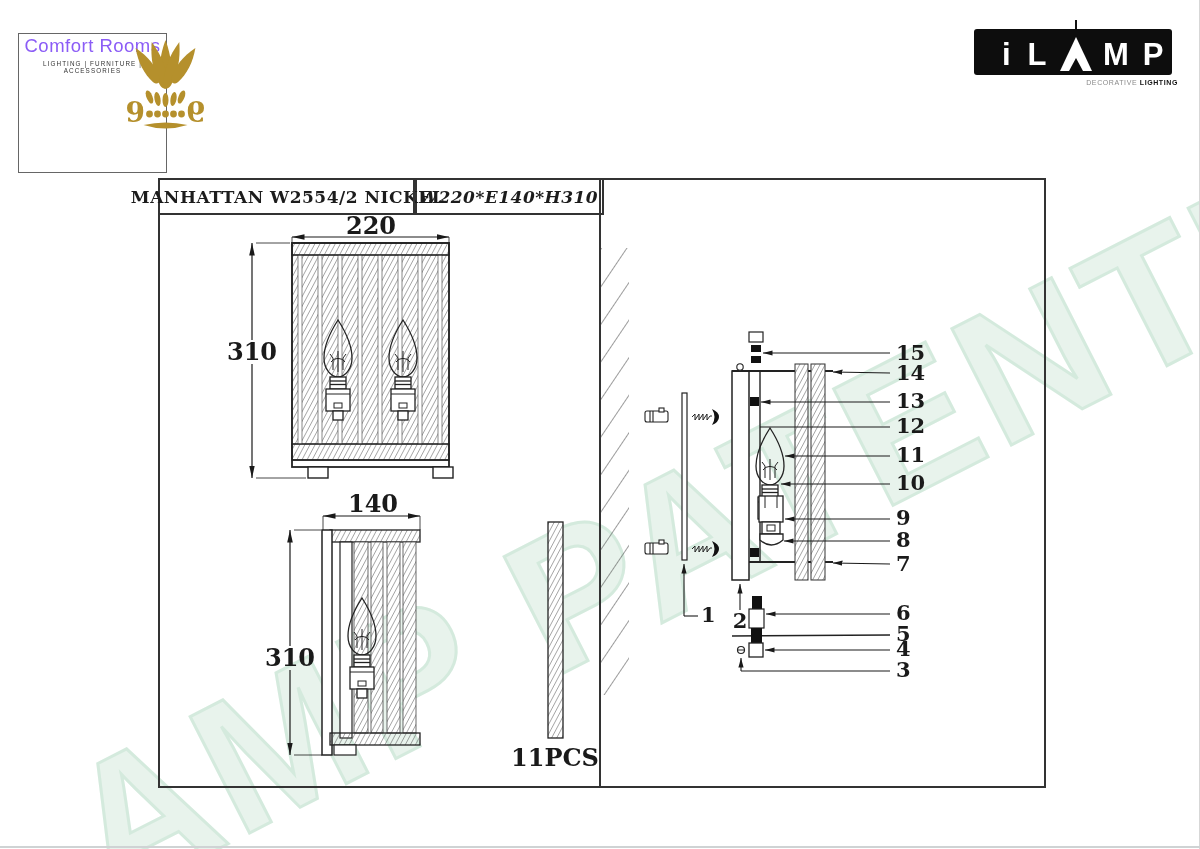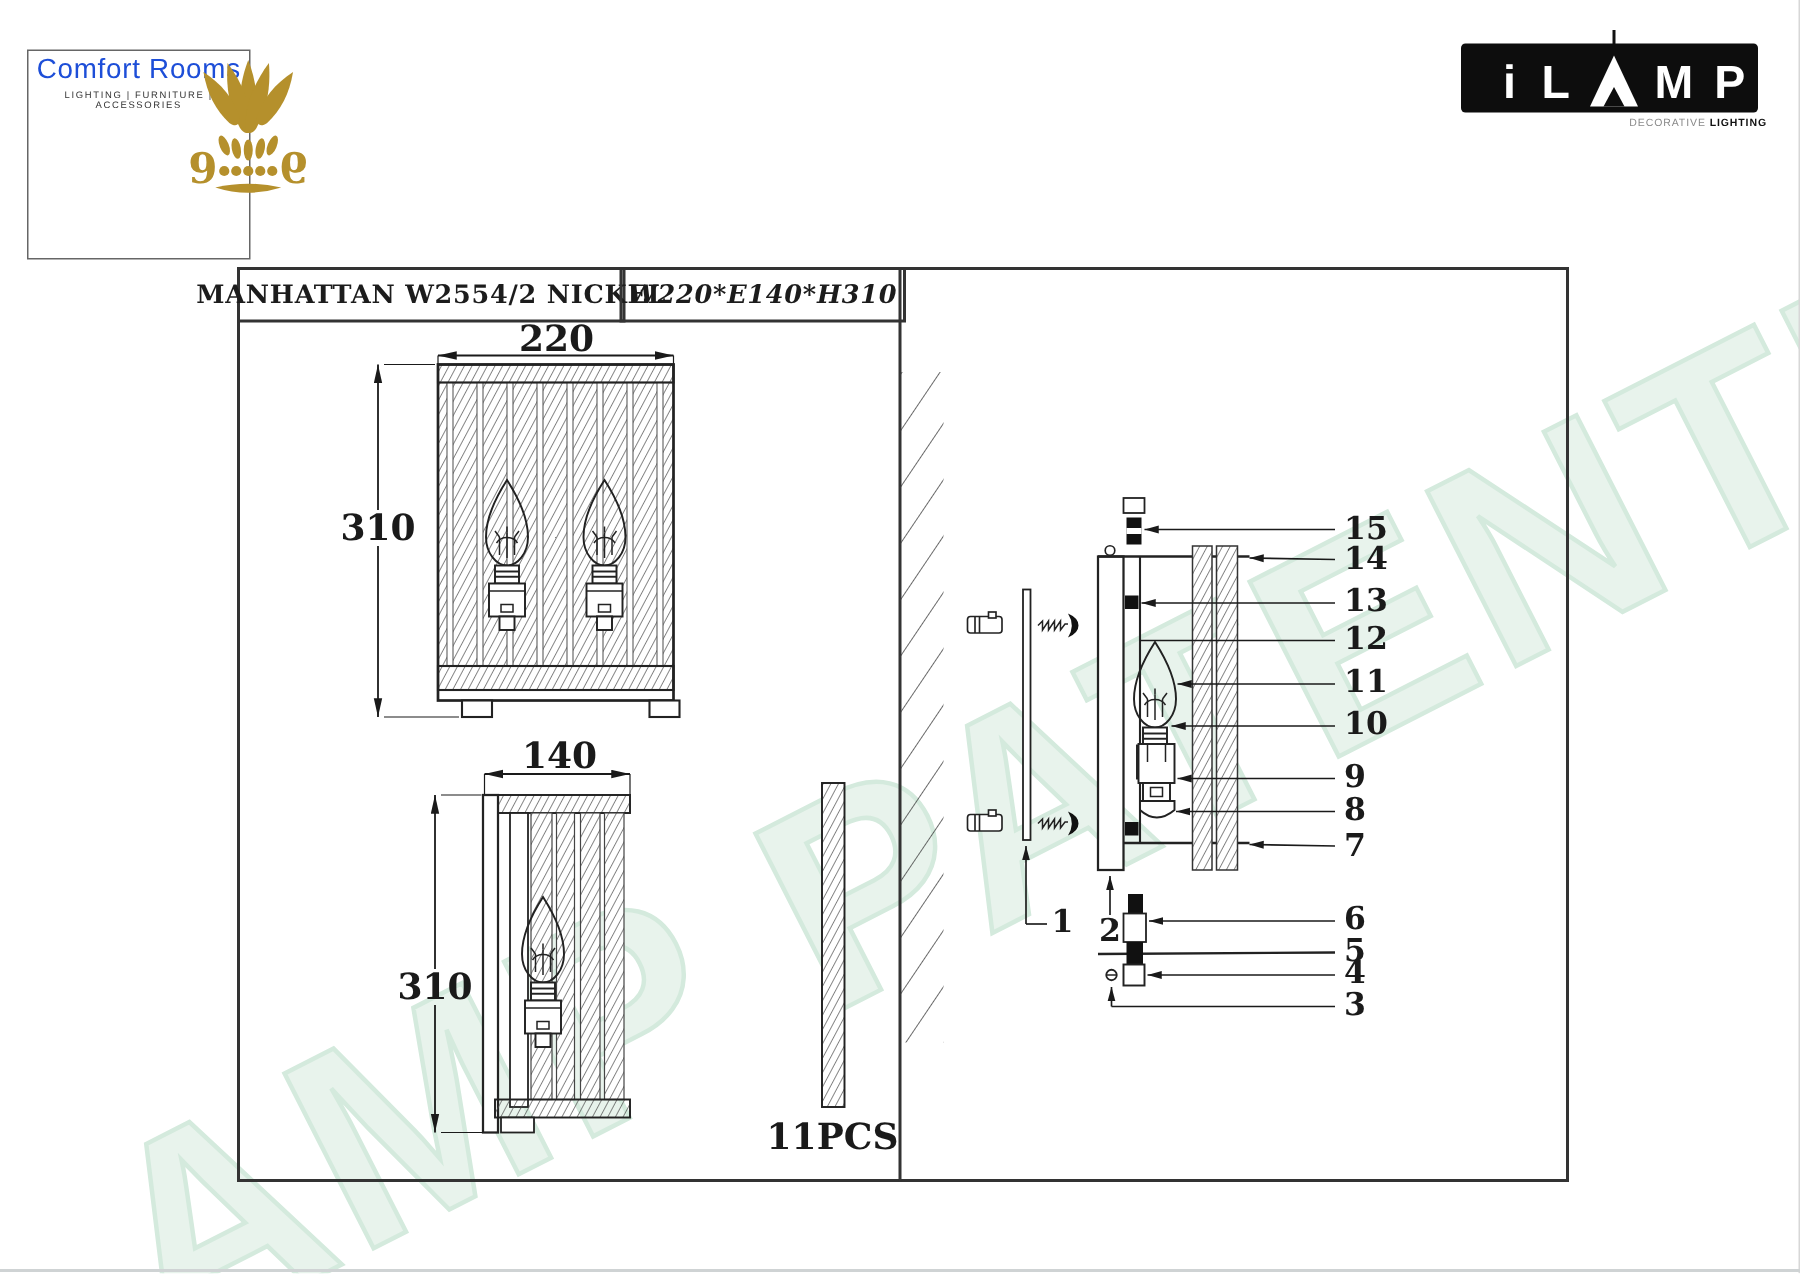--- a/index.html
+++ b/index.html
@@ -5,21 +5,21 @@
   html,body{margin:0;padding:0;background:#fff;}
   #page{position:relative;width:1200px;height:849px;background:#ffffff;overflow:hidden;
         font-family:"Liberation Sans",sans-serif;color:#1c1c1c;}
   
   #wm{position:absolute;left:-130px;top:830px;transform:rotate(-27deg);transform-origin:0 0;
       font-family:"Liberation Sans",sans-serif;font-weight:bold;font-size:190px;letter-spacing:6px;
       color:#e8f3ec;-webkit-text-stroke:3px #d4eadd;white-space:nowrap;z-index:0;user-select:none;}
   
   #crbox{position:absolute;left:18px;top:33px;width:147px;height:138px;border:1px solid #666;
          background:#fff;z-index:2;text-align:center;}
-  #crname{font-size:18.5px;letter-spacing:.5px;color:#1d4ed8;margin-top:1px;}
+  #crname{font-size:18.5px;letter-spacing:.5px;color:#8b5cf6;margin-top:1px;}
   #crtag{font-size:6.3px;letter-spacing:1.1px;color:#333;margin-top:3px;}
   
   #title{position:absolute;left:160px;top:66px;width:880px;text-align:center;z-index:2;
          font-family:"Liberation Serif",serif;font-size:58px;letter-spacing:9px;word-spacing:10px;
          color:#141414;white-space:nowrap;}
   
   #ilampbox{position:absolute;left:972px;top:20px;z-index:2;}
   #ilampsub{position:absolute;left:1040px;top:79px;width:138px;text-align:right;z-index:2;
             font-size:7px;letter-spacing:.6px;}
   #ilampsub .lt{color:#8a8a8a;} #ilampsub .bd{color:#111;font-weight:bold;}

